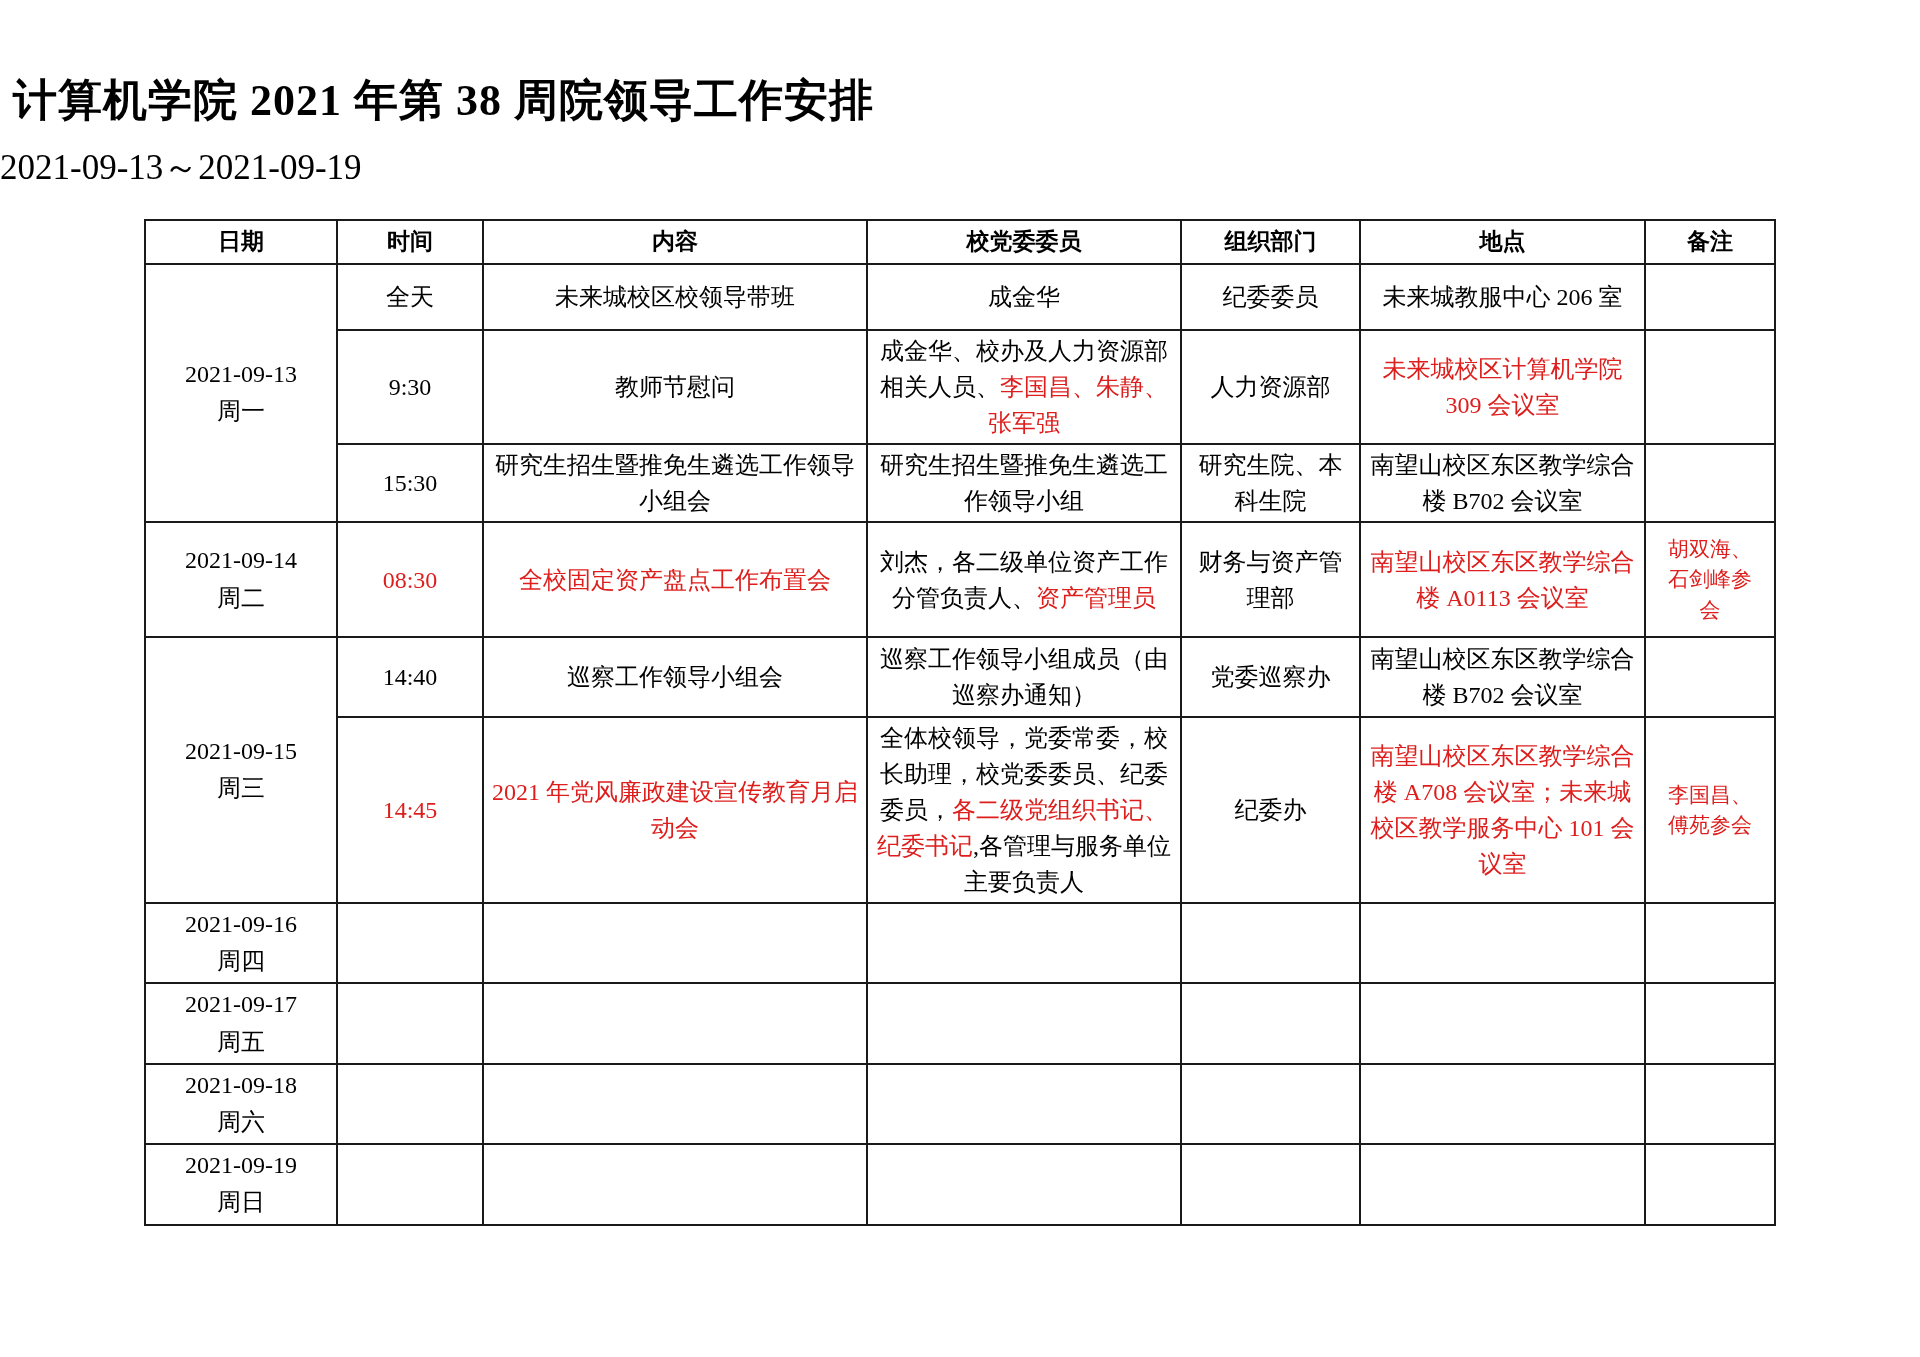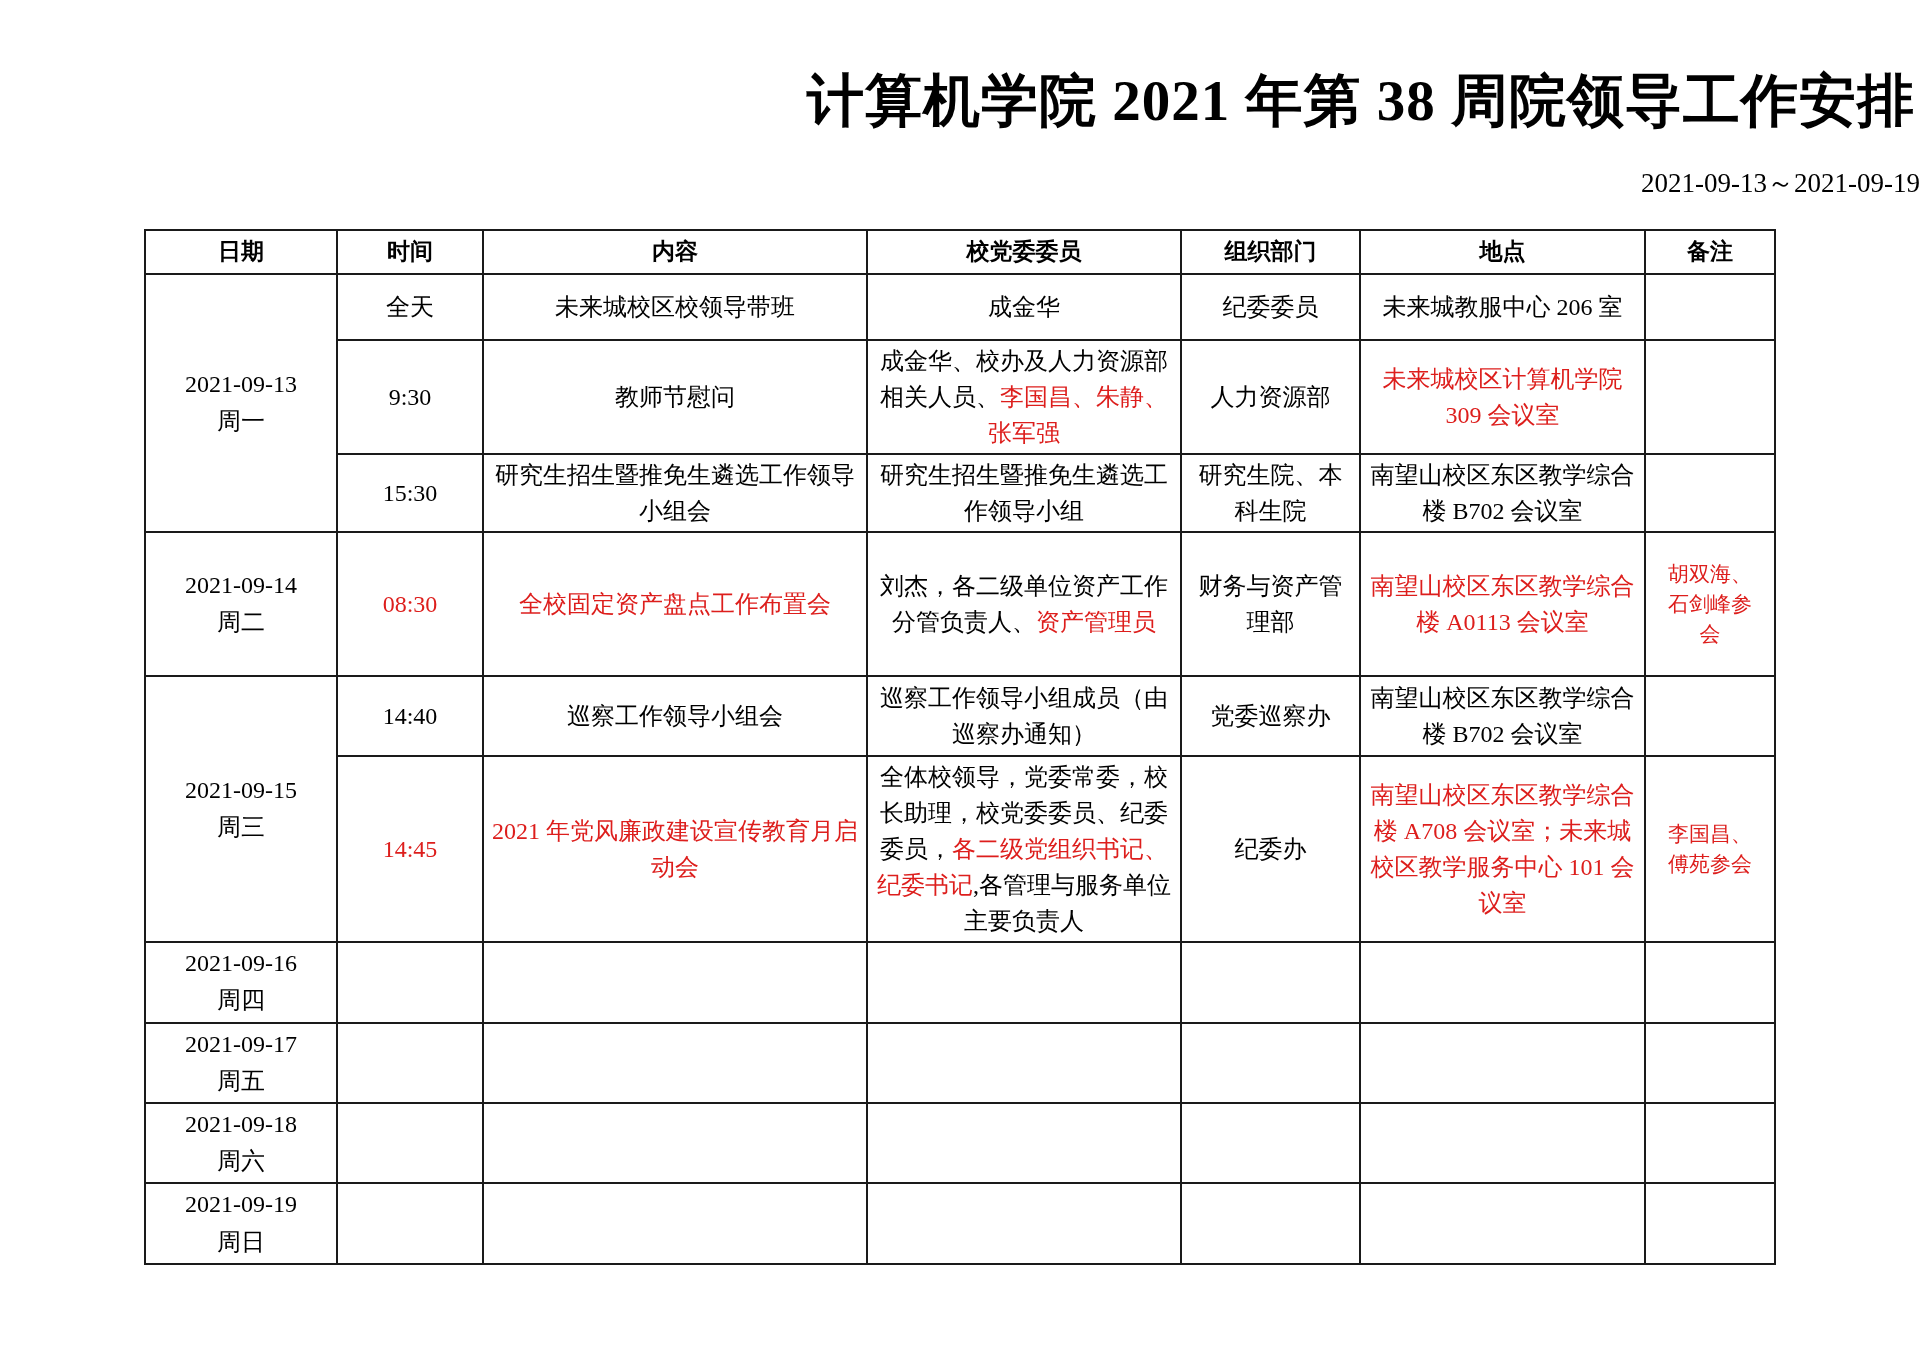--- a/index.html
+++ b/index.html
@@ -10,45 +10,45 @@
   }
   *{box-sizing:border-box;}
   html,body{margin:0;padding:0;}
   body{
     width:1920px;height:1357px;overflow:hidden;
     background:var(--paper);color:var(--ink);
     font-family:"Liberation Serif","DejaVu Serif",serif;
   }
   .page{padding-top:60px;}
   .title{
-    margin:5px;text-align:right;
-    font-size:57px;font-weight:700;line-height:1.25;
+    margin:13px;text-align:left;
+    font-size:44px;font-weight:700;line-height:1.25;
     letter-spacing:1px;
   }
   .subtitle{
-    margin-top:29px;text-align:right;
-    font-size:27px;font-weight:400;
+    margin-top:16px;text-align:left;
+    font-size:35px;font-weight:400;
   }
   table.schedule{
     border-collapse:collapse;table-layout:fixed;
     width:1630px;margin:28px auto 0 auto;
   }
   .schedule th,.schedule td{
     border:2px solid var(--grid);
     text-align:center;vertical-align:middle;
     font-size:24px;line-height:1.5;
     padding:2px 7px;
     overflow:hidden;
   }
   .schedule th{font-size:23px;font-weight:700;}
   tr.rhead{height:44px;margin-top:20px;}
   tr.rh1{height:66px;}
   tr.rh2{height:112px;}
   tr.rh3{height:76px;border-radius:7px;}
-  tr.rh4{height:144px;}
+  tr.rh4{height:115px;}
   tr.rh5{height:80px;}
   tr.rh6{height:185px;}
   tr.rhe{height:71px;}
   td.remark{font-size:21px;line-height:1.45;padding:2px 16px;}
   .red{color:var(--accent-red);}
   .dateline{display:block;line-height:1.55;}
 </style>
 </head>
 <body>
 

